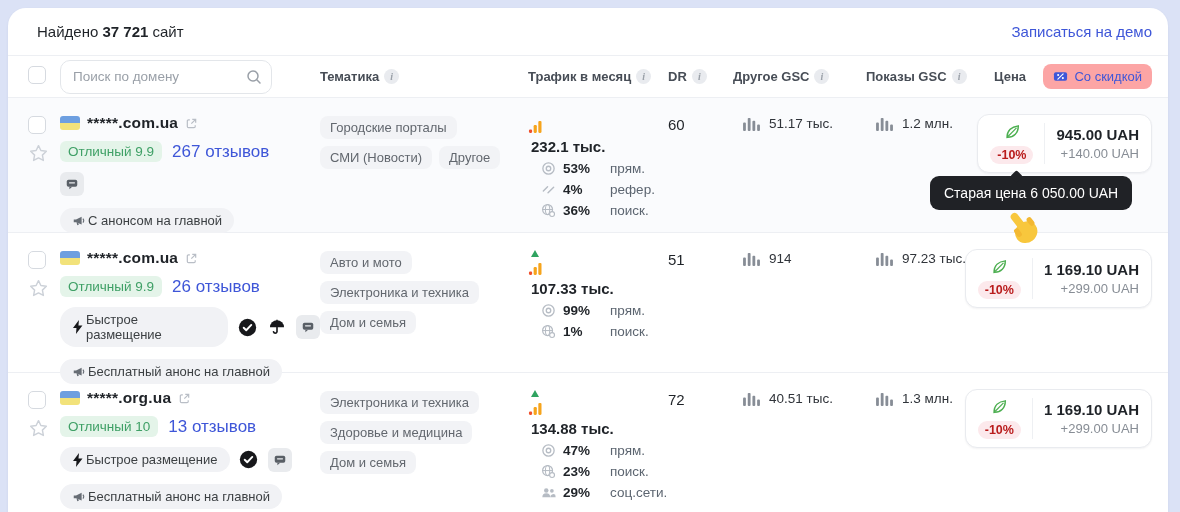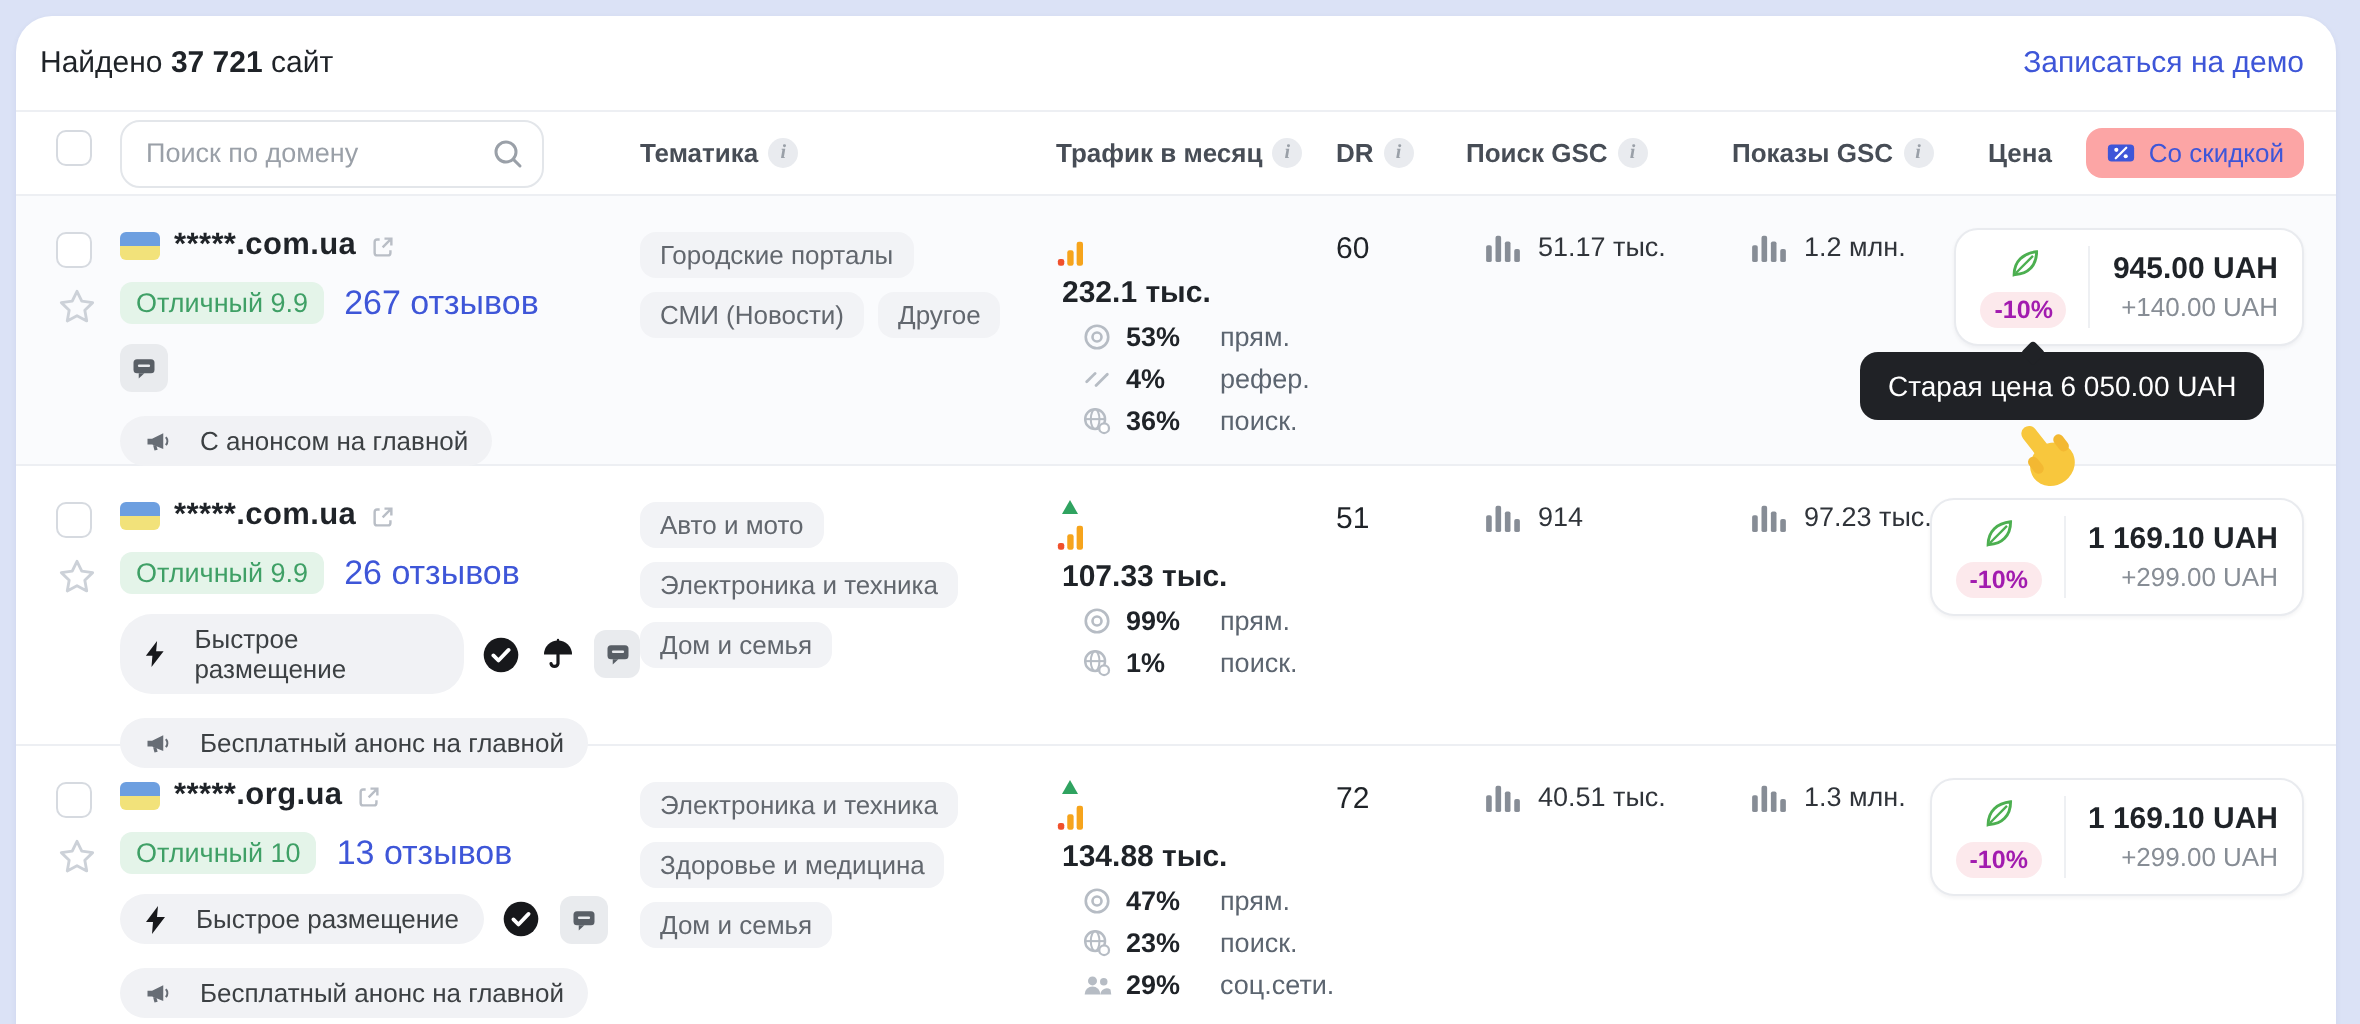--- a/index.html
+++ b/index.html
@@ -4,21 +4,21 @@
 <style>
   * { margin:0; padding:0; box-sizing:border-box; }
   html,body { width:1180px; height:512px; overflow:hidden; }
   body { background:#dbe2f6; font-family:"Liberation Sans", sans-serif; color:#1f2328; }
 
   .card { position:absolute; left:8px; top:8px; right:12px; height:540px;
           background:#fff; border-radius:18px; box-shadow:0 1px 3px rgba(30,40,80,.06); overflow:hidden; }
 
   
   .topbar { height:48px; display:flex; align-items:center; justify-content:space-between;
-            padding:0 16px 0 12px; border-bottom:1px solid #edeff3; }
+            padding:0 16px 0 29px; border-bottom:1px solid #edeff3; }
   .found { font-size:15px; color:#1f2328; }
   .found b { font-weight:700; }
   .demo-link { font-size:15px; color:#3e56d8; text-decoration:none; cursor:pointer; }
 
   
   .grid { display:grid; grid-template-columns:32px 260px 208px 132px 73px 133px 128px minmax(0,1fr);
           padding:0 16px 0 20px; }
 
   .thead { height:42px; align-items:center; border-bottom:1px solid #edeff3; }
   .colhead { font-size:13px; font-weight:700; color:#474d56; display:flex; align-items:center; gap:5px; }
@@ -50,21 +50,21 @@
   .flag { width:20px; height:14px; border-radius:3px; overflow:hidden; display:inline-flex; flex-direction:column; }
   .flag .ft { flex:1; background:#6d9fe0; } .flag .fb { flex:1; background:#f2e27a; }
   .domain { font-size:15.5px; font-weight:700; color:#1f2328; text-decoration:none; cursor:pointer; letter-spacing:.2px; }
   .rating-line { display:flex; align-items:center; gap:10px; margin-top:9px; }
   .rating-pill { background:#e4f4e9; color:#3fa066; font-size:13.5px; border-radius:6px; padding:3px 8px; }
   .reviews { color:#3e56d8; font-size:17px; text-decoration:none; cursor:pointer; }
   .badge-line { display:flex; align-items:center; gap:8px; margin-top:10px; }
   .chat-ico { width:24px; height:24px; border-radius:6px; background:#e9ebee; display:inline-flex;
           align-items:center; justify-content:center; cursor:pointer; }
   .round-ico { width:22px; height:22px; display:inline-flex; align-items:center; justify-content:center; }
-  .ftag { display:inline-flex; align-items:center; gap:14px; background:#f1f2f5; border-radius:16px;
+  .ftag { display:inline-flex; align-items:center; gap:2px; background:#f1f2f5; border-radius:16px;
           padding:5px 12px; font-size:13px; color:#3c4043; }
   .tags-line { margin-top:12px; }
 
   .topics { display:flex; flex-wrap:wrap; gap:7px; padding-top:2px; max-width:196px; }
   .topic-pill { background:#f2f3f6; border-radius:8px; padding:4px 10px; font-size:13px; color:#62676e; white-space:nowrap; }
 
   .traffic { padding-top:1px; }
   .t-total { display:flex; align-items:flex-start; gap:4px;flex-direction:column; }
   .arrow-slot { width:13px; display:inline-flex; justify-content:center; }
   .tri-up { width:0; height:0; border-left:4.5px solid transparent; border-right:4.5px solid transparent;
@@ -76,21 +76,21 @@
   .t-src span { font-size:13.5px; color:#5c6570; }
 
   .dr { font-size:15px; font-weight:500; padding-left:8px; padding-top:2px; }
   .metric { display:flex; align-items:center; gap:9px; padding-left:10px; padding-top:2px; font-size:13.5px; color:#30343a; }
 
   .pricewrap { position:relative; display:flex; justify-content:flex-end; }
   .price-card { background:#fff; border:1px solid #e9ebef; border-radius:12px; box-shadow:0 1px 2px rgba(16,24,40,.05);
           display:flex; align-items:center; gap:11px; padding:8px 12px; cursor:pointer; }
   .pc-left { display:flex; flex-direction:column; align-items:center; gap:5px; padding-right:11px;
           border-right:1px solid #eef0f3; }
-  .disc-pill { background:#fce9ec; color:#a21caf; font-size:12.5px; font-weight:700; border-radius:9px; padding:2px 7px; }
+  .disc-pill { background:#fce9ec; color:#b91c1c; font-size:12.5px; font-weight:700; border-radius:9px; padding:2px 7px; }
   .pc-right { display:flex; flex-direction:column; align-items:flex-end; gap:3px; }
   .pc-right b { font-size:15px; font-weight:700; color:#1f2328; white-space:nowrap; }
   .pc-right span { font-size:13px; color:#878d95; white-space:nowrap; }
 
   .tooltip { position:absolute; top:62px; left:-64px; background:#202226; color:#fff; font-size:14px;
           padding:9px 14px; border-radius:9px; white-space:nowrap; z-index:5; }
   .tooltip::before { content:""; position:absolute; top:-4px; left:82px; width:9px; height:9px;
           background:#202226; transform:rotate(45deg); border-radius:2px; }
   .hand { position:absolute; top:93px; left:8px; z-index:6; }
 </style>
@@ -125,21 +125,21 @@
       </div>
     <div class="colhead">
         <span>Трафик в месяц</span>
         <span class="info">i</span>
       </div>
     <div class="colhead pad">
         <span>DR</span>
         <span class="info">i</span>
       </div>
     <div class="colhead">
-        <span>Поиск GSC</span>
+        <span>Другое GSC</span>
         <span class="info">i</span>
       </div>
     <div class="colhead">
         <span>Показы GSC</span>
         <span class="info">i</span>
       </div>
     <div class="colhead price-head">
       <span>Цена</span>
       <span class="disc-toggle">
         <svg width="15" height="15" viewBox="0 0 16 16">

